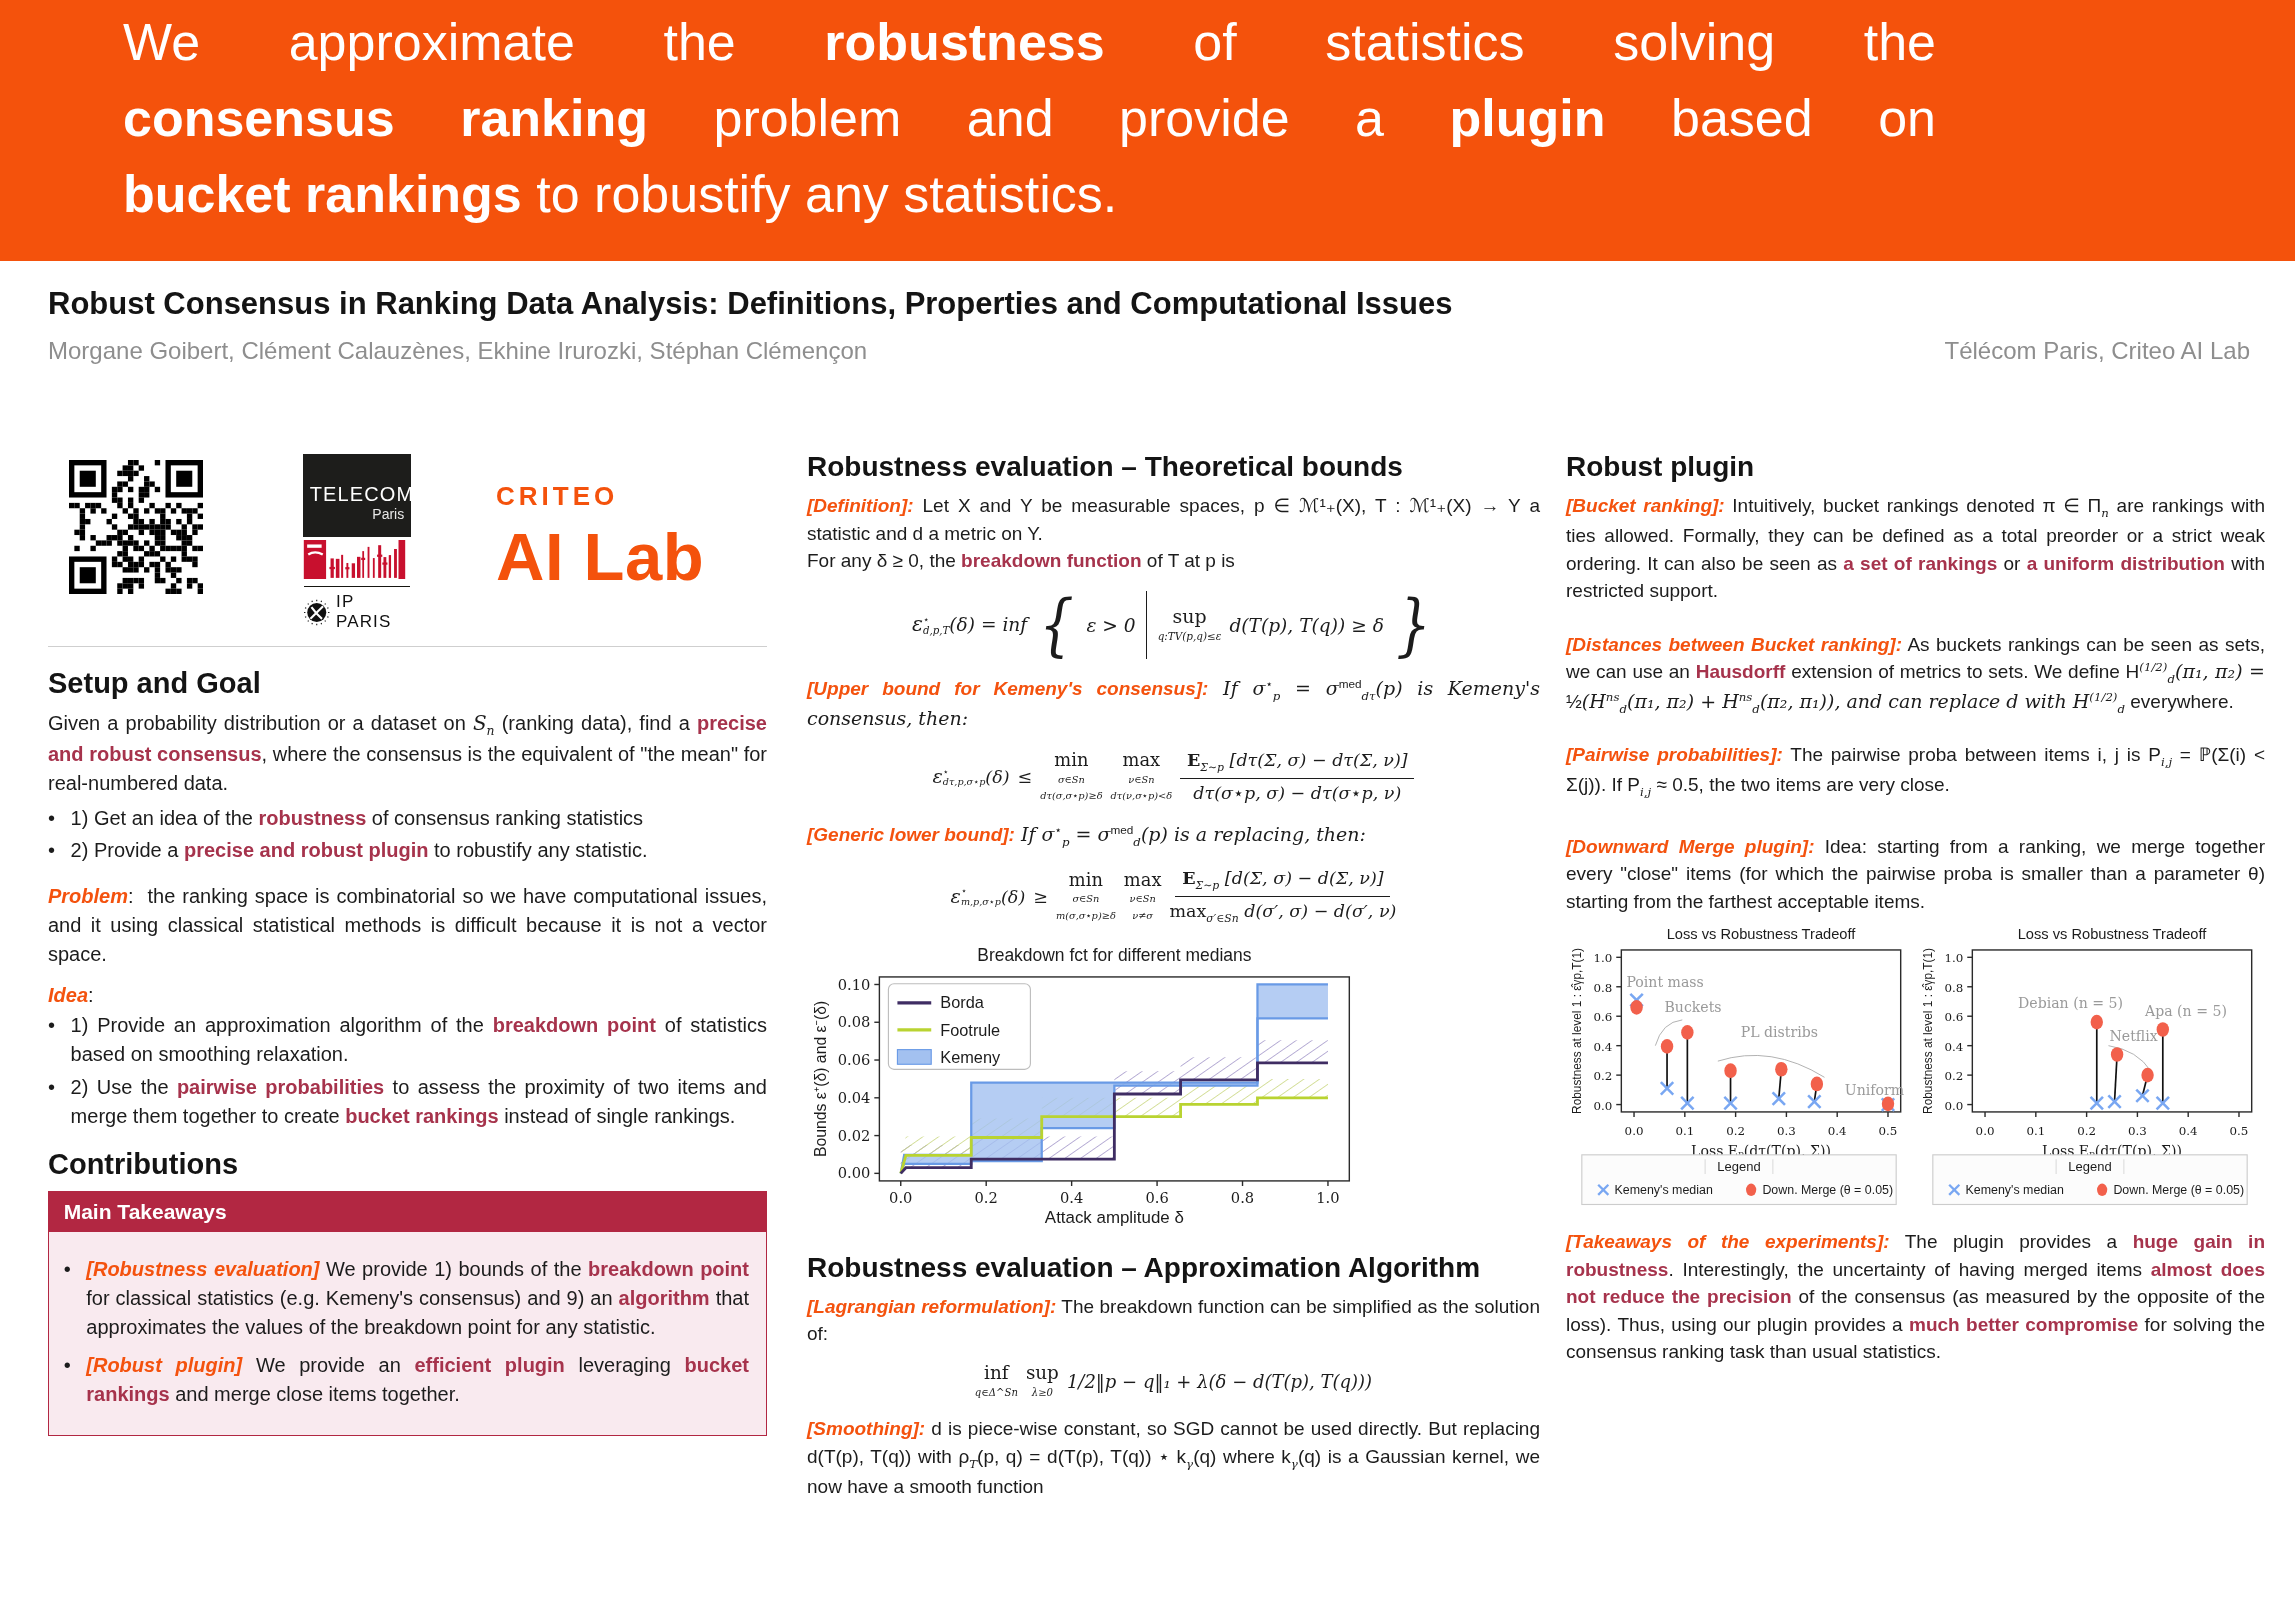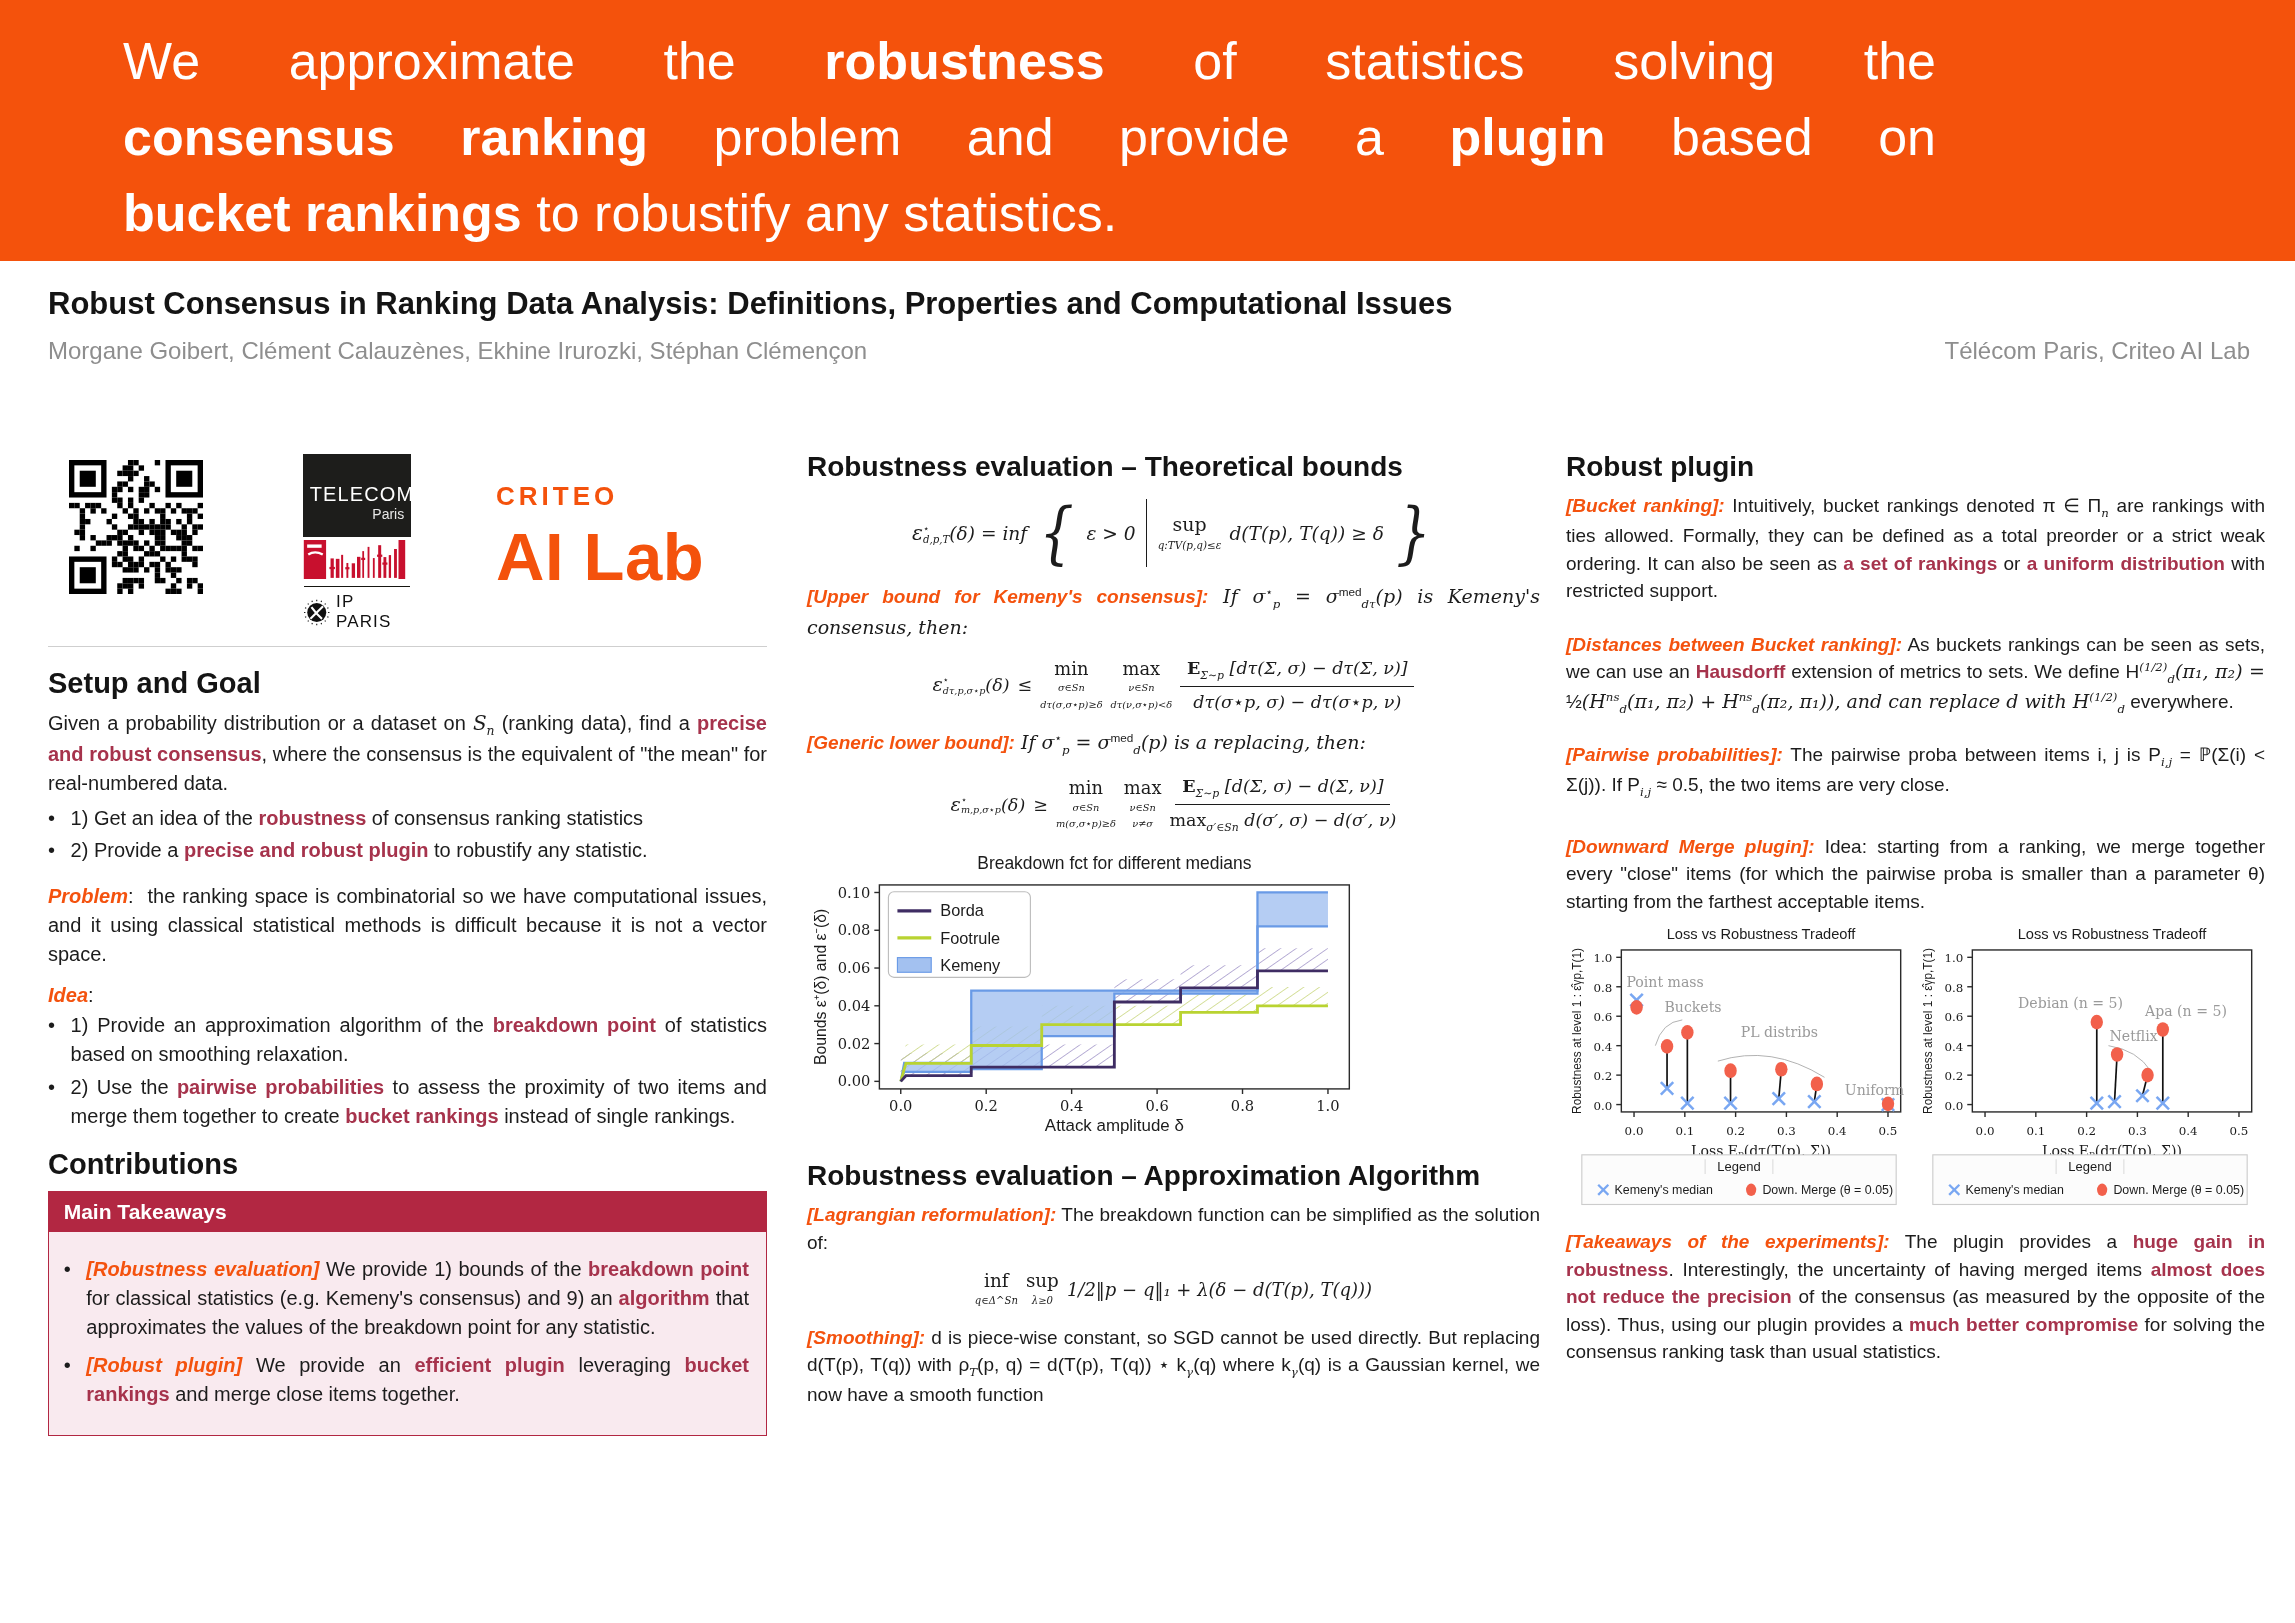--- a/index.html
+++ b/index.html
@@ -1,21 +1,21 @@
 <!DOCTYPE html>
 <html style="font-size:9px"><head>
 <meta charset="utf-8">
 <style>
   html,body{margin:0;padding:0;background:#ffffff;}
   #poster{position:relative;width:2295px;height:1624px;background:#ffffff;overflow:hidden;
           font-family:"Liberation Sans",sans-serif;color:#1c1c1c;}
 
   
   #banner{position:absolute;left:0;top:0;width:2295px;height:261px;background:#F4520C;}
-  #banner .btxt{position:absolute;left:123px;top:23px;width:1813px;color:#fff;
+  #banner .btxt{position:absolute;left:123px;top:4px;width:1813px;color:#fff;
                 font-size:52px;line-height:76px;font-weight:300;}
   .bline{text-align:justify;text-align-last:justify;}
   .bline.last{text-align-last:left;}
   .bb{font-weight:800;}
 
   
   #titleblock{position:absolute;left:48px;top:286px;width:2202px;}
   #titleblock h1{margin:0;font-size:31px;font-weight:800;color:#141414;letter-spacing:0;}
   .byline{display:flex;justify-content:space-between;margin-top:14.7px;font-size:24px;color:#8E8E8E;}
 
@@ -403,20 +403,21 @@
             <span class="bdot">•</span>
             <p><span class="lbl">[Robust plugin]</span><span> We provide an </span><span class="em">efficient plugin</span><span> leveraging </span><span class="em">bucket rankings</span><span> and merge close items together.</span></p>
           </div>
       </div>
     </div>
   </section>
 
   <section class="col" id="col-mid">
     <h2 class="section">Robustness evaluation – Theoretical bounds</h2>
 
+    <p class="body"><span class="lbl">[Definition]:</span><span> Let X and Y be measurable spaces, p ∈ ℳ¹₊(X), T : ℳ¹₊(X) → Y a statistic and d a metric on Y.</span><br><span>For any δ ≥ 0, the </span><span class="em">breakdown function</span><span> of T at p is</span></p>
 
     <div class="formula">
       <span><span class="fe">ε</span><span class="ss">
             <span class="sup">⋆</span>
             <span class="sub">d,p,T</span>
           </span><span>(δ) = inf</span></span>
       <span class="brace">{</span>
       <span>ε &gt; 0</span>
       <span class="vbar"></span>
       <span class="bigop">

